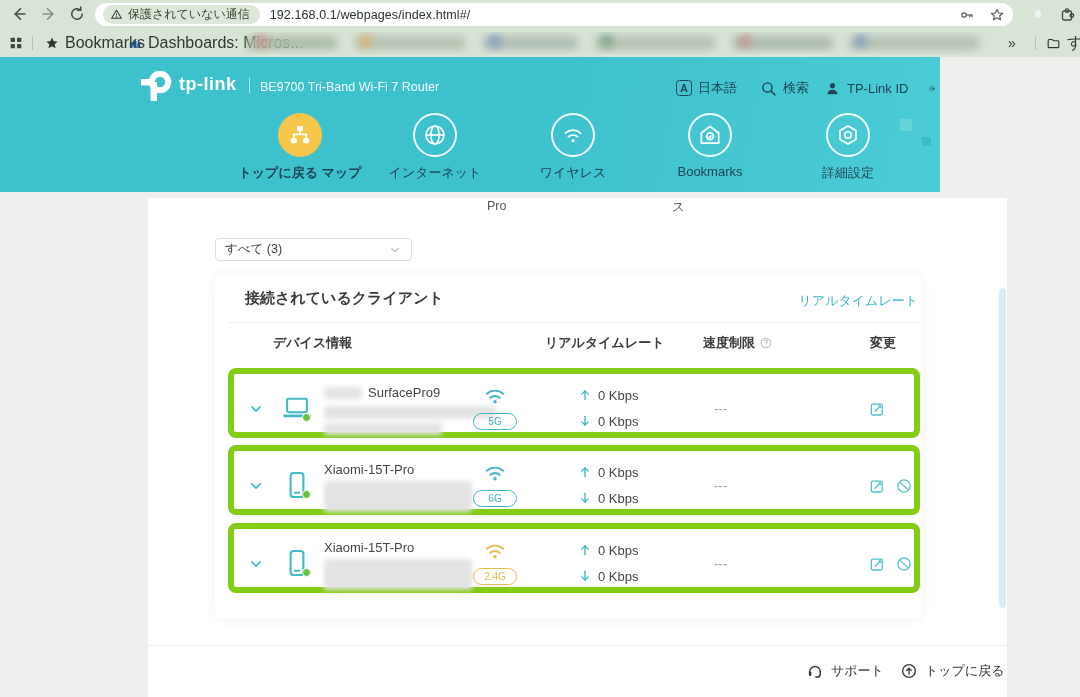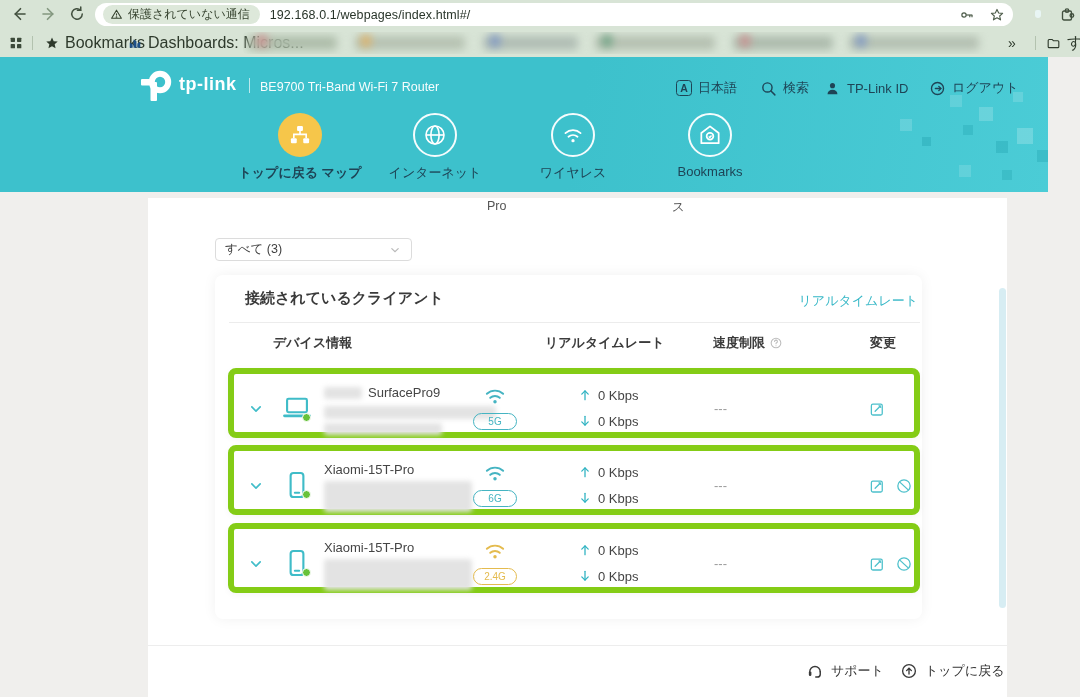--- a/index.html
+++ b/index.html
@@ -24,21 +24,21 @@
   .ext-teal::after { content:""; position:absolute; left:4.5px; top:3px; width:6px; height:8px;
     background:#e8f5f4; border-radius:2px 2px 3px 3px; }
   .bm-item { position:absolute; top:5px; display:flex; align-items:center; gap:6px;
     font-size:16px; color:#2e3a2c; height:18px; cursor:pointer; }
   .bm-sep { position:absolute; top:7px; width:1px; height:14px; background:#b3c2af; }
   #bm-blur { position:absolute; left:243px; top:3px; width:755px; height:22px; overflow:hidden;
     border-radius:4px; }
   .blurb { position:absolute; border-radius:4px; filter:blur(4px); }
 
   
-  #tp-header { position:absolute; top:57px; left:0; width:1048px; height:135px;
+  #tp-header { position:absolute; top:57px; left:0; width:940px; height:135px;
     background:linear-gradient(100deg,#3dc1cc 55%, #4bccd6); overflow:hidden; }
   .mosaic { position:absolute; }
   #brand-logo { position:absolute; left:140px; top:12px; width:34px; height:34px; }
   #brand-name { position:absolute; left:179px; top:17px; font-size:18px; font-weight:bold;
     color:#fff; letter-spacing:.5px; }
   #brand-div { position:absolute; left:249px; top:21px; height:15px; width:1px; background:rgba(255,255,255,.65); }
   #model-name { position:absolute; left:260px; top:23px; font-size:12.5px; color:rgba(255,255,255,.96); }
   .hdr-act { position:absolute; top:22px; display:flex; align-items:center; gap:6px;
     color:#1e4456; font-size:13px; cursor:pointer; height:18px; }
   .hdr-act svg { width:17px; height:17px; }
@@ -290,20 +290,29 @@
     <div class="nav-item" style="left:650px; width:120px;">
       <div class="nav-circle ring">
         <svg viewBox="0 0 24 24" fill="none" stroke="currentColor" stroke-width="1.6" stroke-linejoin="round">
             <path d="M12 4 L20 10.2 V19.5 H4 V10.2 Z"></path>
             <circle cx="12" cy="13.2" r="3.1"></circle>
             <path d="M10.8 13.3 l1 1 l1.6 -1.9" stroke-width="1.3"></path>
           </svg>
       </div>
       <div class="nav-label">Bookmarks</div>
     </div>
+    <div class="nav-item" style="left:788px; width:120px;">
+      <div class="nav-circle ring">
+        <svg viewBox="0 0 24 24" fill="none" stroke="currentColor" stroke-width="1.6" stroke-linejoin="round">
+            <path d="M12 3.6 L19.3 7.8 V16.2 L12 20.4 L4.7 16.2 V7.8 Z"></path>
+            <circle cx="12" cy="12" r="3"></circle>
+          </svg>
+      </div>
+      <div class="nav-label">詳細設定</div>
+    </div>
   </div>
 
   <div id="panel">
     <div class="frag" style="left:339px;">Pro</div>
     <div class="frag" style="left:524px;">ス</div>
 
     <div id="filter-dd">
       <span>すべて (3)</span>
       <svg viewBox="0 0 24 24" fill="none" stroke="currentColor" stroke-width="2" stroke-linecap="round">
           <path d="M6.5 9.5 L12 15 L17.5 9.5"></path>
@@ -311,21 +320,21 @@
     </div>
 
     <div id="clients-card">
       <div id="card-title">接続されているクライアント</div>
       <div id="blocklist-link">リアルタイムレート</div>
       <div id="card-div"></div>
 
       <div class="col-h" style="left:58px;">デバイス情報</div>
       <div class="col-h" style="left:228px;margin-top:39px;">インターフェイス</div>
       <div class="col-h" style="left:330px;">リアルタイムレート</div>
-      <div class="col-h" style="left:498px;">
+      <div class="col-h" style="left:488px;">
         <span>速度制限</span><span class="help-i"><svg viewBox="0 0 24 24" fill="none" stroke="currentColor" stroke-width="1.8">
               <circle cx="12" cy="12" r="8.3"></circle>
               <path d="M9.6 9.5 a2.4 2.4 0 1 1 3.3 2.2 c-.7.3-.9.8-.9 1.6" stroke-linecap="round"></path>
               <circle cx="12" cy="16.6" r="0.9" fill="currentColor" stroke="none"></circle>
             </svg></span>
       </div>
       <div class="col-h" style="left:655px;">変更</div>
 
       <div class="client-row" style="top:93px;">
         <div class="row-chevron">

